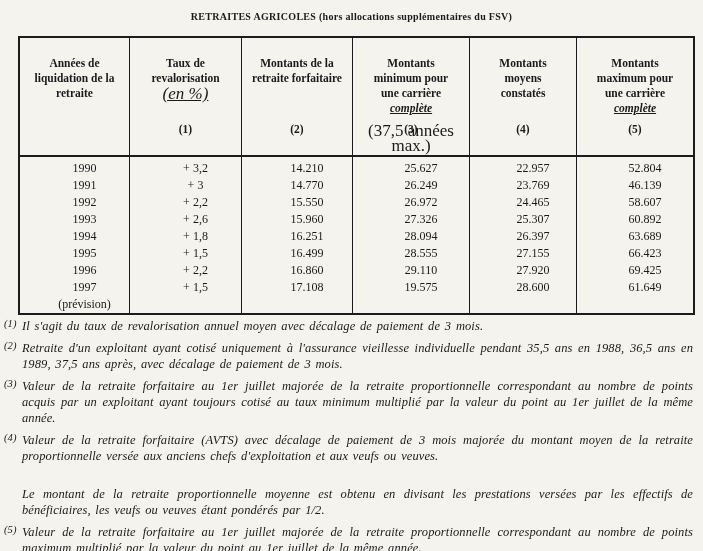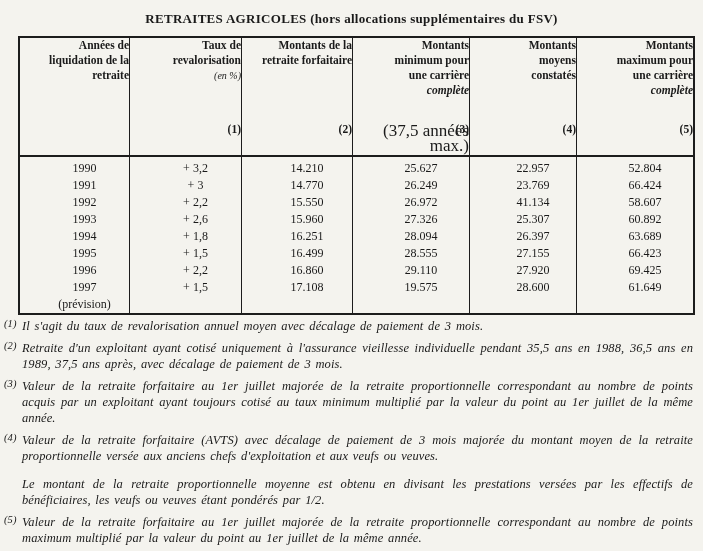--- a/index.html
+++ b/index.html
@@ -7,50 +7,50 @@
     position:relative;
     width:703px; height:551px;
     background:#f4f3ee;
     font-family:"Liberation Serif", serif;
     color:#1a1a1a;
     overflow:hidden;
   }
   .doc-title {
     position:absolute; top:11px; left:0; width:100%;
     text-align:center;
-    font-weight:bold; font-size:13px; letter-spacing:0.3px;
+    font-weight:bold; font-size:10px; letter-spacing:0.3px;
   }
   .ptable {
     position:absolute; left:18px; top:36px; width:677px;
     border:2px solid #1c1c1c;
     box-sizing:border-box;
     background:transparent;
   }
   .thead {
     display:grid;
     grid-template-columns:109px 112px 111px 117px 107px 117px;
     height:117px;
     border-bottom:2px solid #1c1c1c;
   }
   .th {
     position:relative;
     box-sizing:border-box;
     border-left:1.5px solid #1c1c1c;
-    text-align:right;
-    padding-top:0;
-    font-weight:bold; font-size:11.5px; line-height:15px;
+    text-align:center;
+    padding-top:18px;
+    font-weight:bold; font-size:11.5px; line-height:15px;text-decoration:underline;
   }
   .th:first-child { border-left:none; }
   .th-title { display:inline-block; }
   .w-annees   { max-width:92px; }
   .w-taux     { max-width:90px; }
   .w-forfait  { max-width:96px; }
   .w-minmax   { max-width:90px; }
   .w-moyens   { max-width:72px; }
-  .th-sub { display:block; font-style:italic; font-weight:normal; font-size:10px; }
+  .th-sub { display:block; font-style:italic; font-weight:normal; font-size:17px; }
   .th-em  { display:block; font-style:italic; font-weight:bold; }
   .th-num { position:absolute; bottom:18px; left:0; width:100%; font-weight:bold; }
   .th-extra { position:absolute; bottom:2px; left:0; width:100%; font-weight:normal; font-size:17px; }
   .tbody {
     display:grid;
     grid-template-columns:109px 112px 111px 117px 107px 117px;
     height:156px;
   }
   .col {
     box-sizing:border-box;
@@ -67,21 +67,21 @@
     position:absolute; left:4px; top:318px; width:689px;
     font-style:italic; font-size:12.5px; line-height:16px;
     letter-spacing:0.1px; word-spacing:1.5px;
   }
   .fn { position:relative; padding-left:18px; margin-bottom:6px; }
   .fn-marker {
     position:absolute; left:0; top:-2px;
     font-size:10.5px;
   }
   .fn p { margin:0; text-align:justify; }
-  .fn p + p { margin-top:12px; }
+  .fn p + p { margin-top:22px; }
 </style>
 </head>
 <body>
 
 <div class="sheet">
 
   <div class="doc-title">RETRAITES AGRICOLES (hors allocations supplémentaires du FSV)</div>
 
   <div class="ptable">
 
@@ -158,31 +158,31 @@
         <div class="cell">27.326</div>
         <div class="cell">28.094</div>
         <div class="cell">28.555</div>
         <div class="cell">29.110</div>
         <div class="cell">19.575</div>
       </div>
 
       <div class="col">
         <div class="cell">22.957</div>
         <div class="cell">23.769</div>
-        <div class="cell">41.134</div>
+        <div class="cell">24.465</div>
         <div class="cell">25.307</div>
         <div class="cell">26.397</div>
         <div class="cell">27.155</div>
         <div class="cell">27.920</div>
         <div class="cell">28.600</div>
       </div>
 
       <div class="col">
         <div class="cell">52.804</div>
-        <div class="cell">66.424</div>
+        <div class="cell">46.139</div>
         <div class="cell">58.607</div>
         <div class="cell">60.892</div>
         <div class="cell">63.689</div>
         <div class="cell">66.423</div>
         <div class="cell">69.425</div>
         <div class="cell">61.649</div>
       </div>
 
     </div>
   </div>

